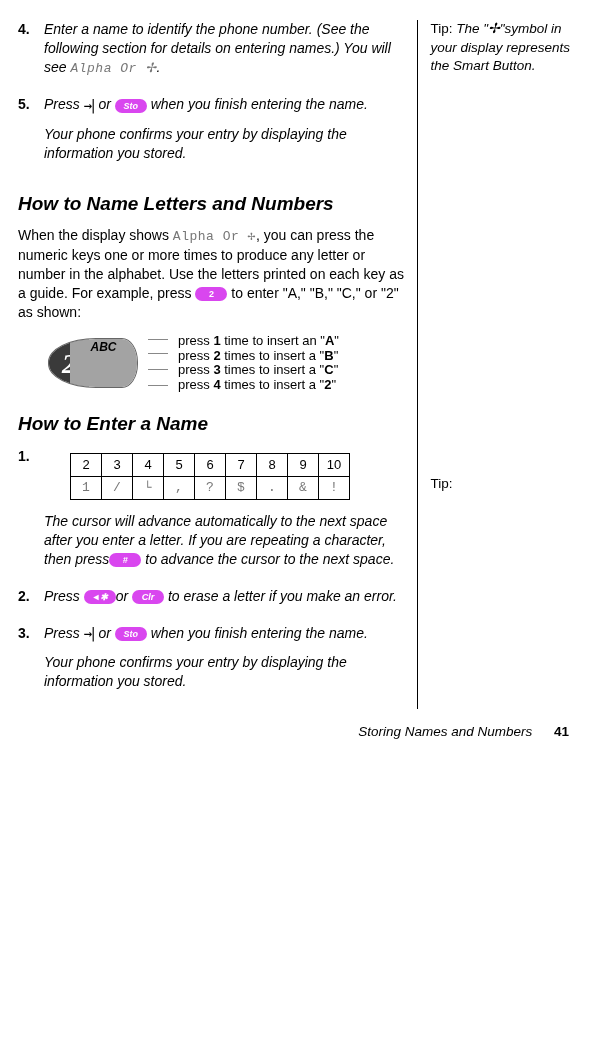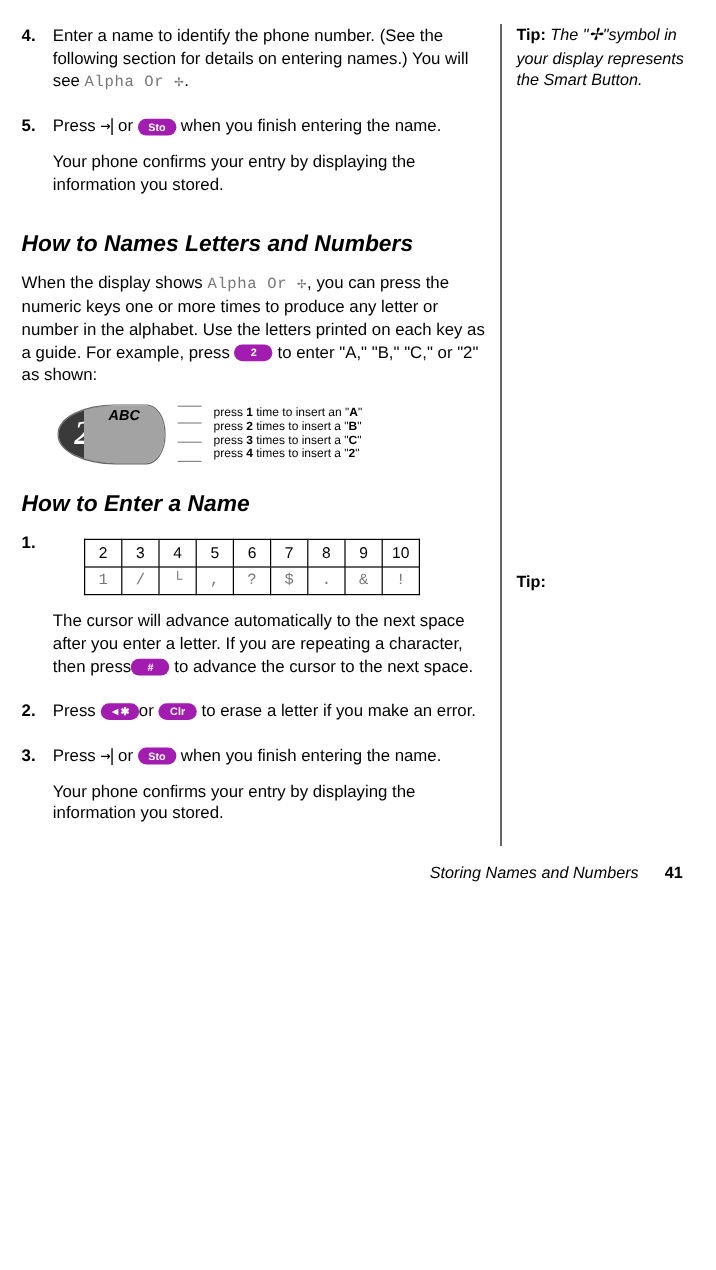--- a/index.html
+++ b/index.html
@@ -22,21 +22,21 @@
   .side {
     width: 150px;
     padding-left: 12px;
     border-left: 1px solid #000;
     font-size: 13.5px;
   }
   .side .tip1 {
     margin-bottom: 400px;
   }
   .side .tip-label {
-    font-weight: bold;
+    font-weight: normal;
     font-style: normal;
   }
   .side .tip-body {
     font-style: italic;
   }
   ol.steps {
     list-style: none;
     padding: 0;
     margin: 0;
   }
@@ -47,20 +47,21 @@
   .num {
     width: 26px;
     flex: none;
     font-weight: bold;
   }
   .step-body {
     flex: 1;
   }
   .step-body p {
     margin: 0 0 10px 0;
+    font-style: italic;
   }
   h2.section {
     font-family: Arial, sans-serif;
     font-weight: bold;
     font-style: italic;
     font-size: 19px;
     margin: 18px 0 10px 0;
   }
   .intro {
     margin: 0 0 12px 0;
@@ -72,21 +73,21 @@
     font-size: 13px;
     white-space: nowrap;
   }
   .btn-oval {
     display: inline-flex;
     align-items: center;
     justify-content: center;
     min-width: 26px;
     height: 14px;
     padding: 0 3px;
-    background: #a21caf;
+    background: #d946ef;
     color: #fff;
     border-radius: 9px;
     font-size: 9px;
     font-weight: bold;
     vertical-align: middle;
     line-height: 14px;
   }
   .btn-arrow {
     display: inline-block;
     font-family: monospace;
@@ -140,21 +141,21 @@
     position: relative;
     height: 56px;
   }
   .key-braces .l {
     position:absolute;
     left:0;
     height:1px;background:#888;
     width:20px;
   }
   .key-lines {
-    font-size: 10px;
+    font-size: 13px;
     line-height: 1.15;
   }
   .key-lines p { margin:0; }
   .key-lines b { font-weight:bold; }
   
   table.punct {
     border-collapse: collapse;
     margin: 6px 0 12px 26px;
   }
   table.punct td, table.punct th {
@@ -202,21 +203,21 @@
         <div class="num">5.</div>
         <div class="step-body">
           <p>
             <span>Press </span><span class="btn-arrow">→|</span><span> or </span><span class="btn-oval">Sto</span><span> when you finish entering the name.</span>
           </p>
           <p>Your phone confirms your entry by displaying the information you stored.</p>
         </div>
       </li>
     </ol>
 
-    <h2 class="section">How to Names Letters and Numbers</h2>
+    <h2 class="section">How to Name Letters and Numbers</h2>
 
     <p class="intro">
       <span>When the display shows </span><span class="lcd">Alpha Or ✢</span><span>, you can press the numeric keys one or more times to produce any letter or number in the alphabet. Use the letters printed on each key as a guide. For example, press </span><span class="btn-oval">2</span><span> to enter "A," "B," "C," or "2" as shown:</span>
     </p>
 
     <div class="key-fig">
       <div class="key-shape">
         <div class="left">
             <span>2</span>
           </div>

